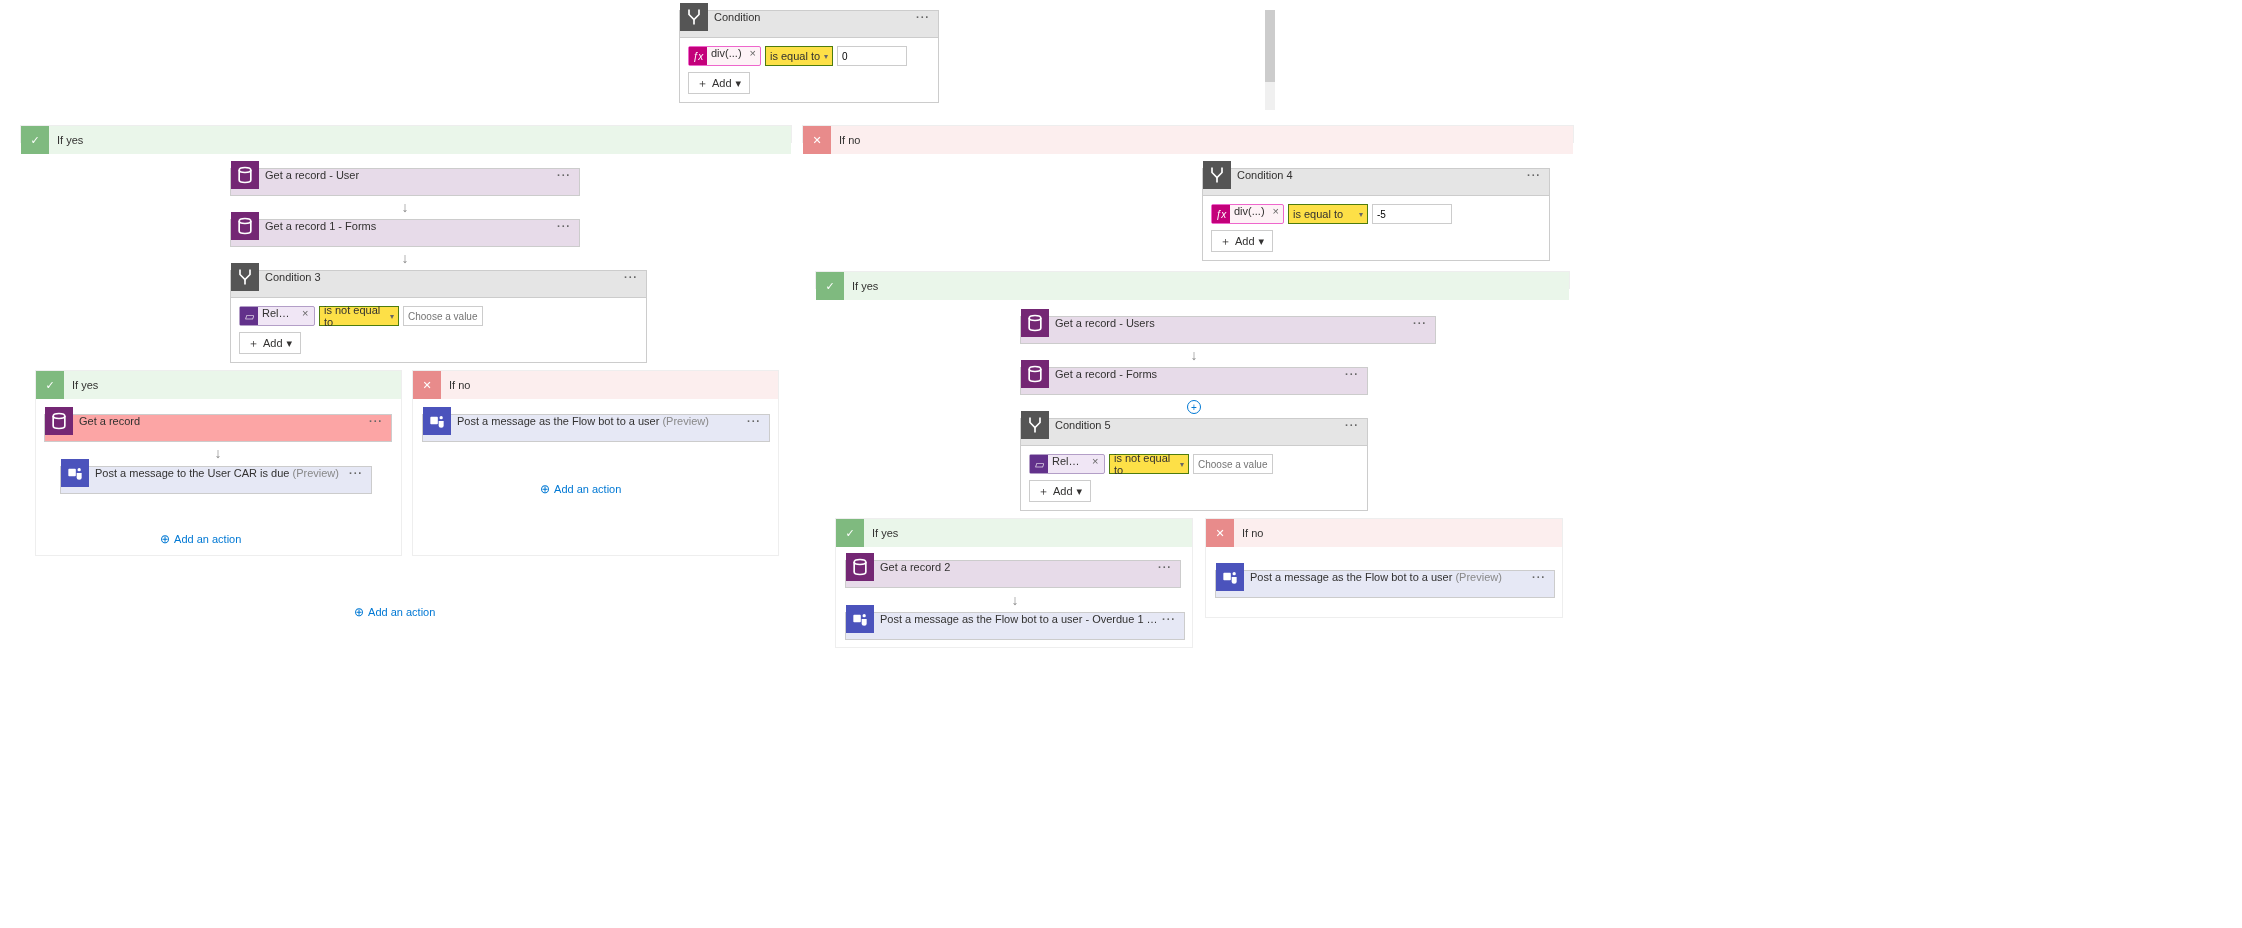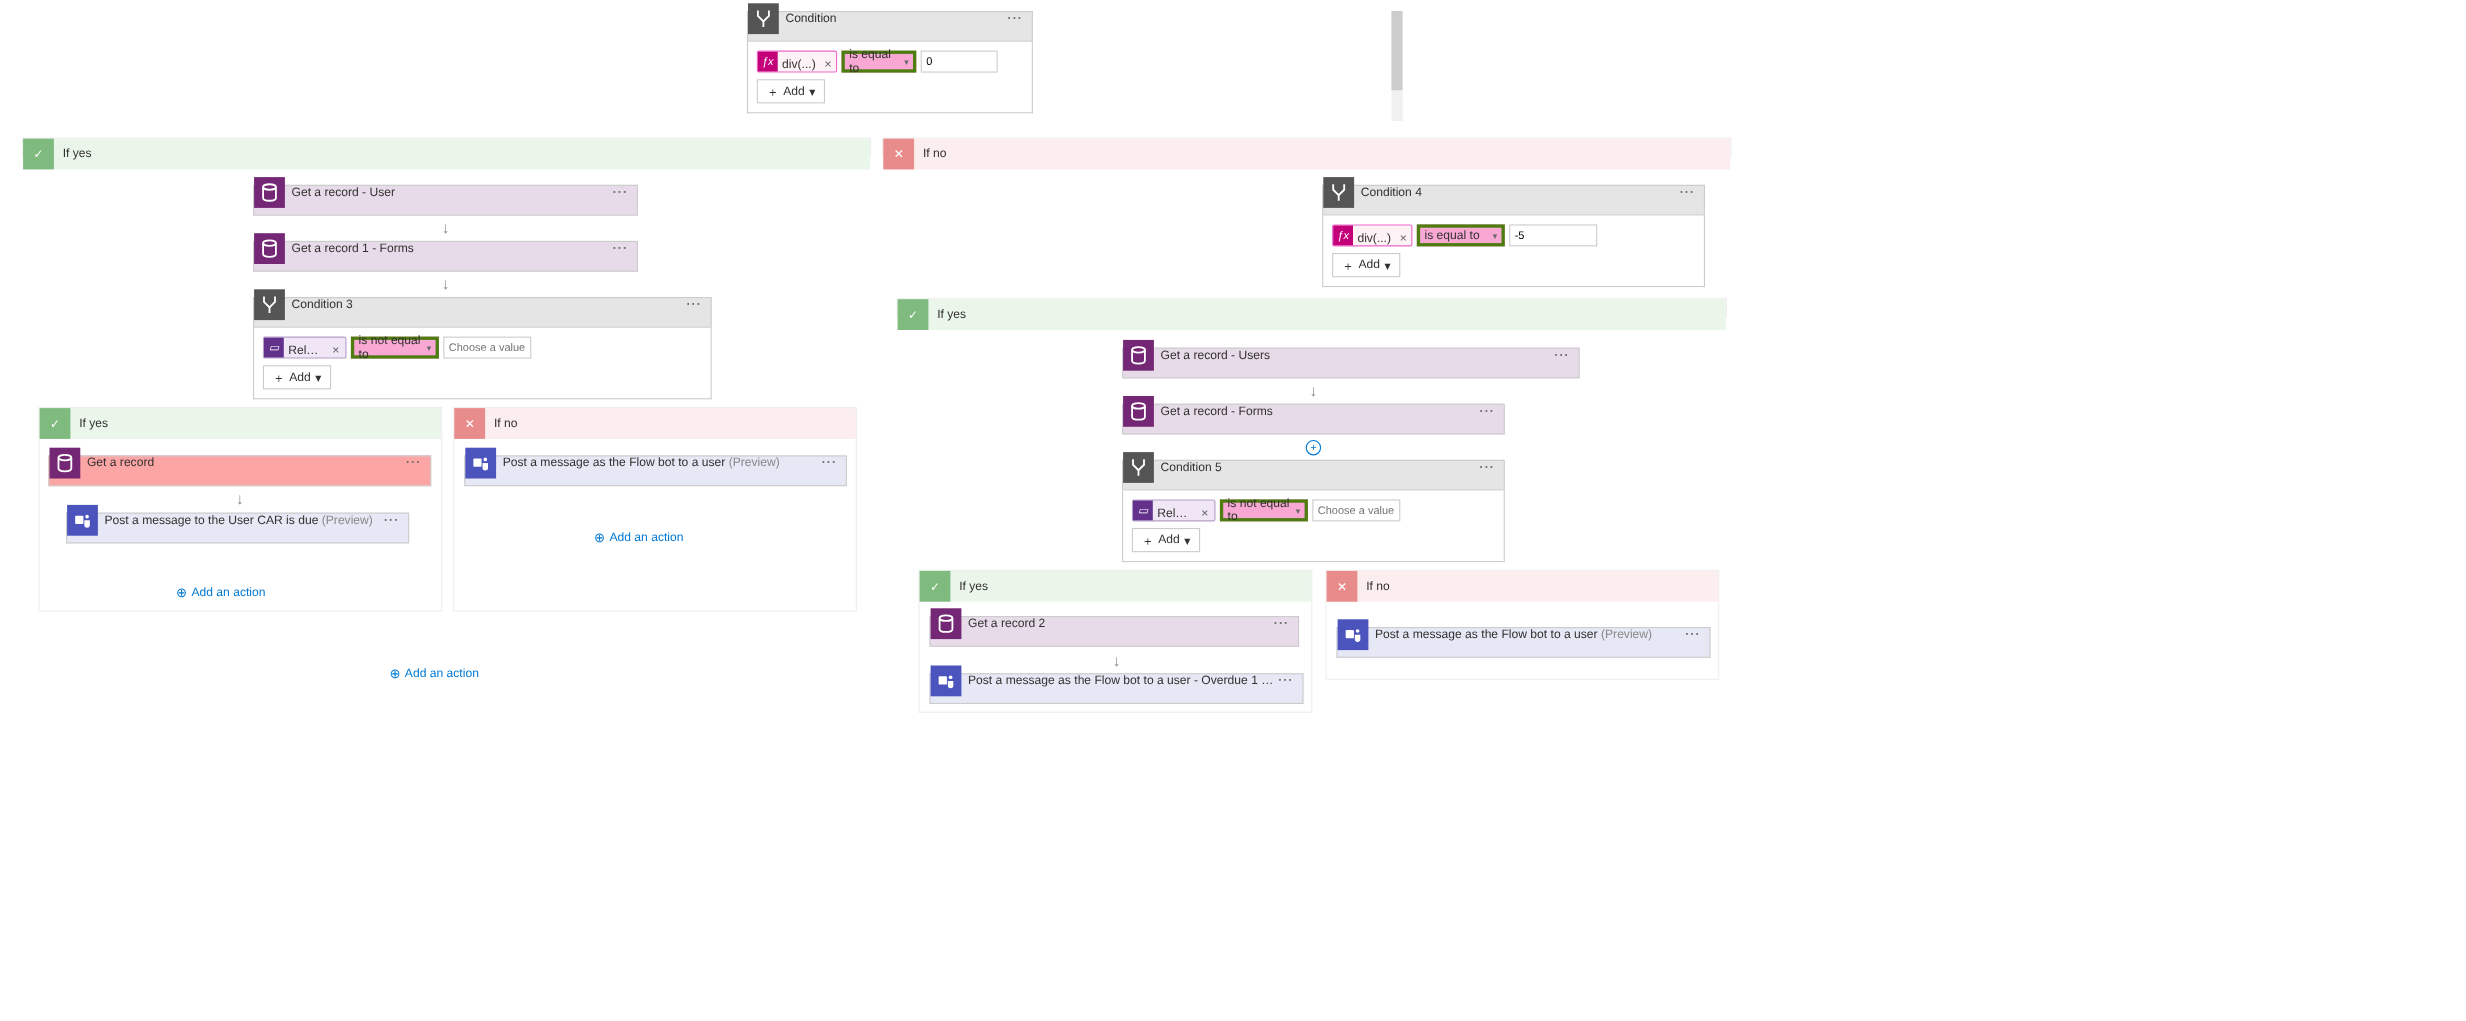--- a/index.html
+++ b/index.html
@@ -4,27 +4,27 @@
 <style>
 *{box-sizing:border-box;margin:0;padding:0;font-family:"Segoe UI",Arial,sans-serif;font-size:11px}
 body{background:#fff;color:#323130;padding:10px;position:relative}
 .work{position:relative;width:1560px;height:640px}
 .card-hdr{display:flex;align-items:flex-start;height:28px;padding:0 8px;border:1px solid #ccc;cursor:pointer}
 .card-hdr .hicon{width:28px;height:28px;display:flex;align-items:center;justify-content:center;margin:-8px 6px -8px -8px;color:#fff}
 .card-hdr .htitle{flex:1;white-space:nowrap;overflow:hidden;text-overflow:ellipsis}
 .card-hdr .dots{color:#666;letter-spacing:1px;font-weight:bold;cursor:pointer}
 .card-body{border:1px solid #ccc;border-top:none;background:#fff;padding:8px}
 .row{display:flex;gap:4px;margin-bottom:6px}
-.chip{display:flex;align-items:flex-end;background:#fdf2f6;border:1px solid #e6c;border-radius:2px;height:20px;font-size:10px}
+.chip{display:flex;align-items:flex-start;background:#fdf2f6;border:1px solid #e6c;border-radius:2px;height:20px;font-size:10px}
 .chip .chip-ic{width:18px;height:18px;background:#c3007a;color:#fff;display:flex;align-items:center;justify-content:center;font-style:italic;font-size:10px}
 .chip .chip-lbl{padding:0 4px;max-width:40px;overflow:hidden;text-overflow:ellipsis;white-space:nowrap}
 .chip .chip-x{padding:0 4px;cursor:pointer;color:#666}
 .chip.purple{background:#f0e6f5;border-color:#b39ec7}
 .chip.purple .chip-ic{background:#62318b}
-.sel{border:3px solid #4d7c0f;height:20px;display:flex;align-items:center;padding:0 4px;font-size:10px;background:#f9a8d4;cursor:pointer}
+.sel{border:1px solid #4d7c0f;height:20px;display:flex;align-items:center;padding:0 4px;font-size:10px;background:#fde047;cursor:pointer}
 .sel .caret{margin-left:auto;font-size:8px;color:#666}
 .inp{border:1px solid #ccc;height:20px;padding:0 4px;font-size:10px;background:#fff}
 .addbtn{border:1px solid #ccc;height:22px;display:inline-flex;align-items:center;padding:0 8px;background:#fff;cursor:pointer;gap:4px}
 .branch{position:absolute;border:1px solid #eee;background:#fff}
 .branch-hdr{display:flex;align-items:center;height:28px;padding-right:8px}
 .branch-hdr .bicon{width:28px;height:28px;display:flex;align-items:center;justify-content:center;color:#fff;margin-right:8px}
 .yes{background:#eaf6ea}
 .yes .bicon{background:#7fba7f}
 .no{background:#fceeee}
 .no .bicon{background:#e88b8b}

